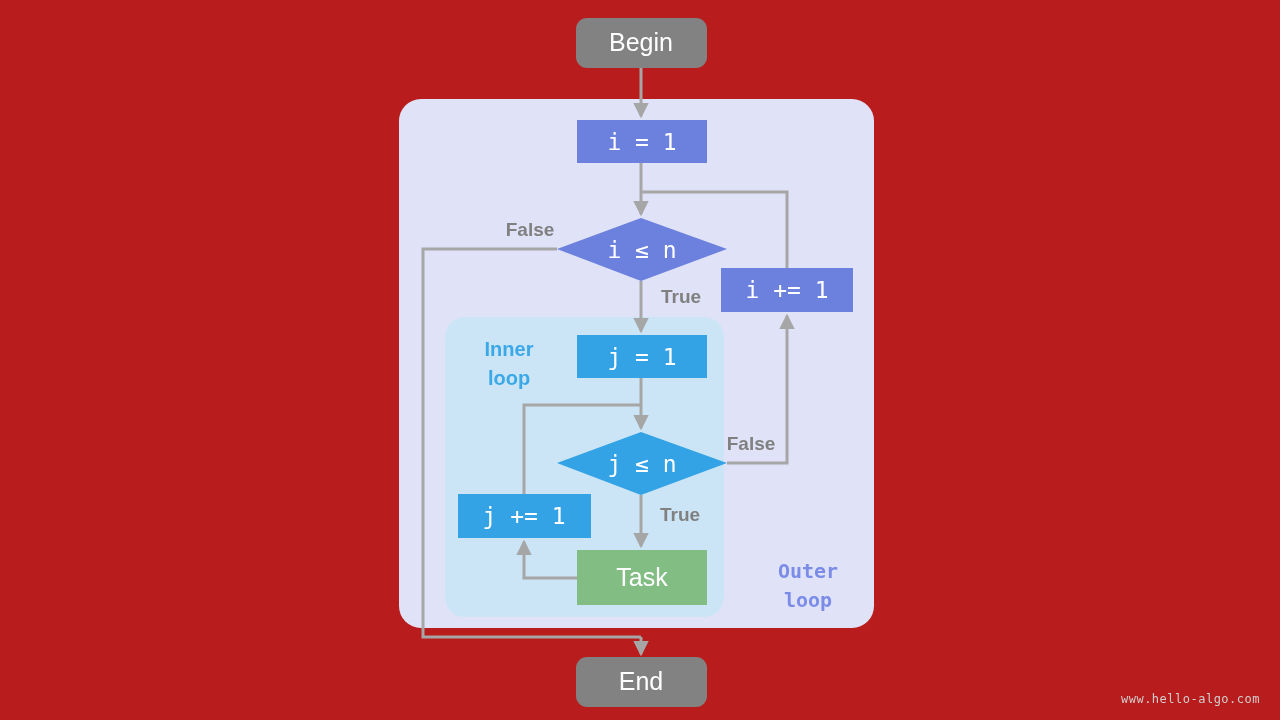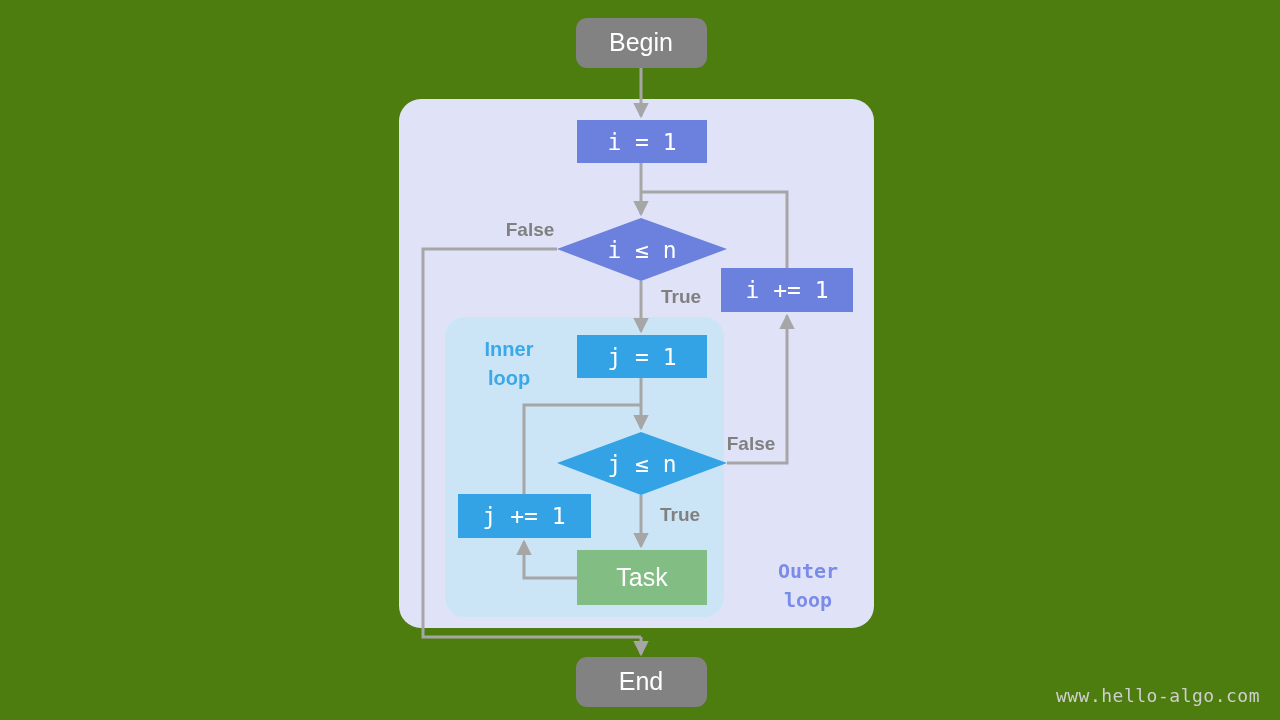--- a/index.html
+++ b/index.html
@@ -4,21 +4,21 @@
 <style>
   html, body {
     margin: 0;
     padding: 0;
     background: #ffffff;
   }
   #canvas {
     position: relative;
     width: 1280px;
     height: 720px;
-    background: #4d7c0f;
+    background: #b91c1c;
     overflow: hidden;
     font-family: "Liberation Sans", sans-serif;
   }
   #flow {
     position: absolute;
     left: 0;
     top: 0;
     width: 1280px;
     height: 720px;
   }
@@ -48,21 +48,21 @@
     font-family: "DejaVu Sans Mono", "Liberation Mono", monospace;
     font-size: 20px;
     font-weight: bold;
     fill: #7b8ce8;
   }
   .watermark {
     position: absolute;
     right: 20px;
     bottom: 14px;
     font-family: "DejaVu Sans Mono", "Liberation Mono", monospace;
-    font-size: 18px;
+    font-size: 12px;
     color: #cfcfcf;
     letter-spacing: 0.5px;
     user-select: none;
   }
 </style>
 </head>
 <body>
 
 <div id="canvas">
 

